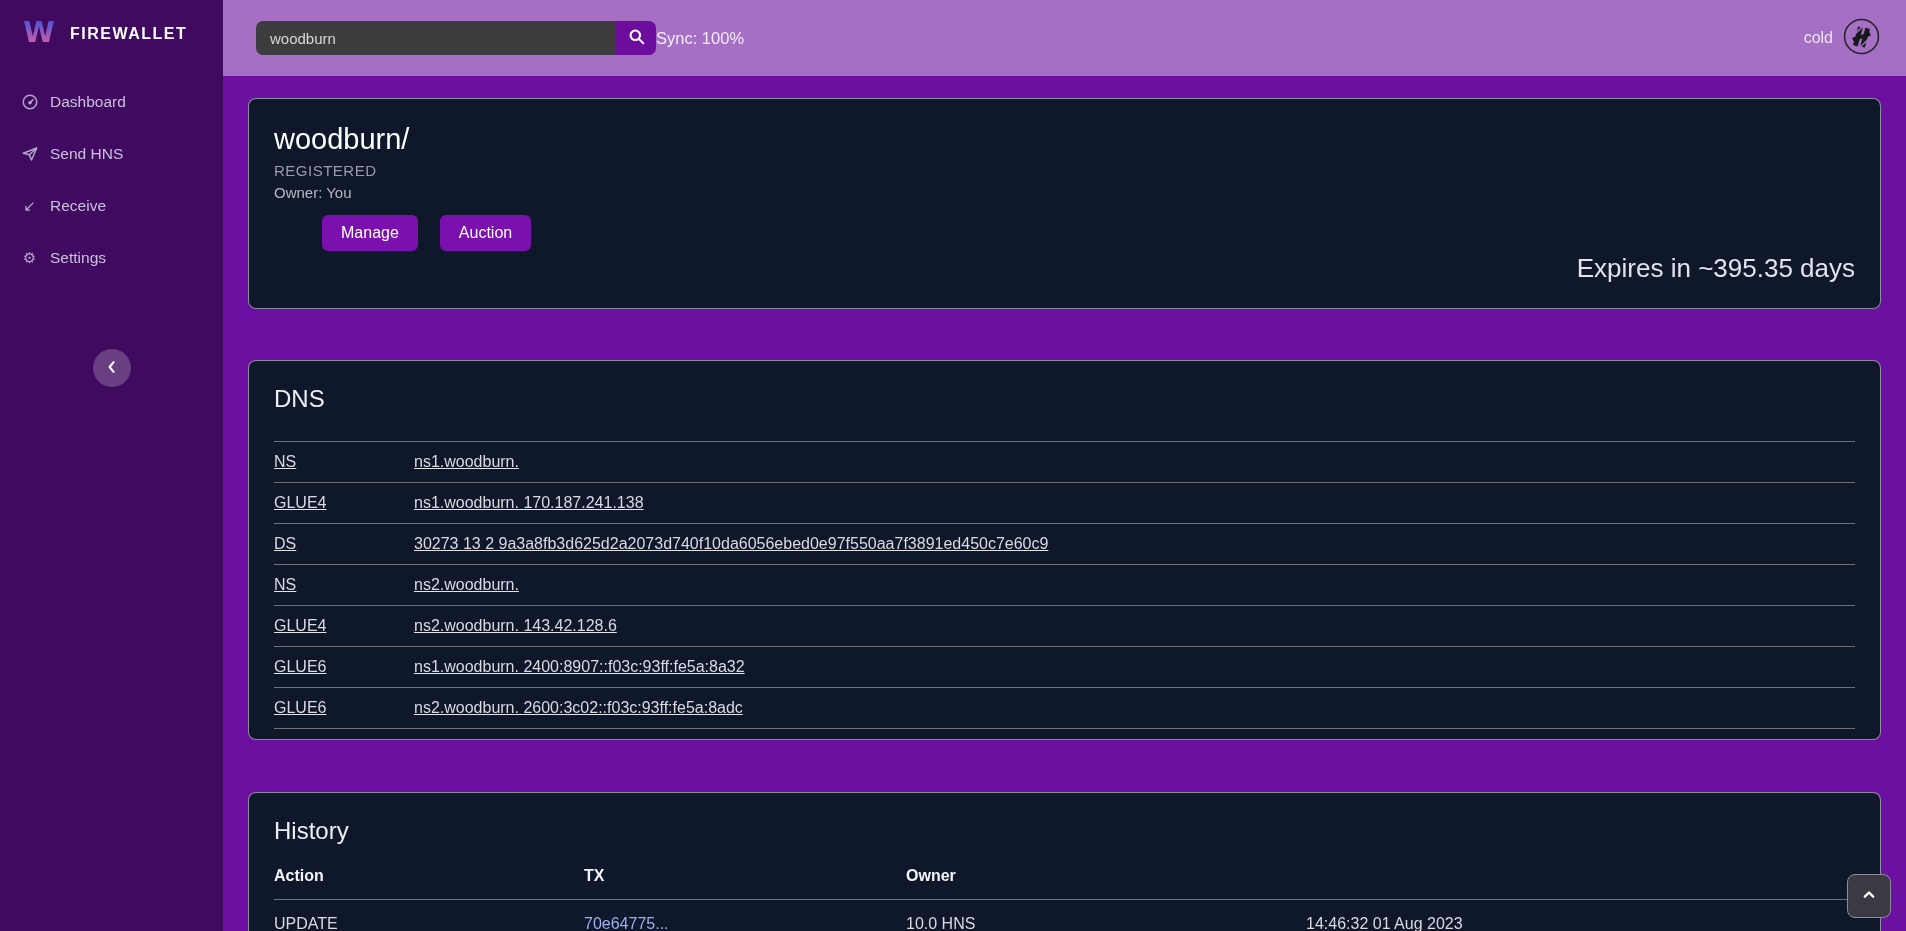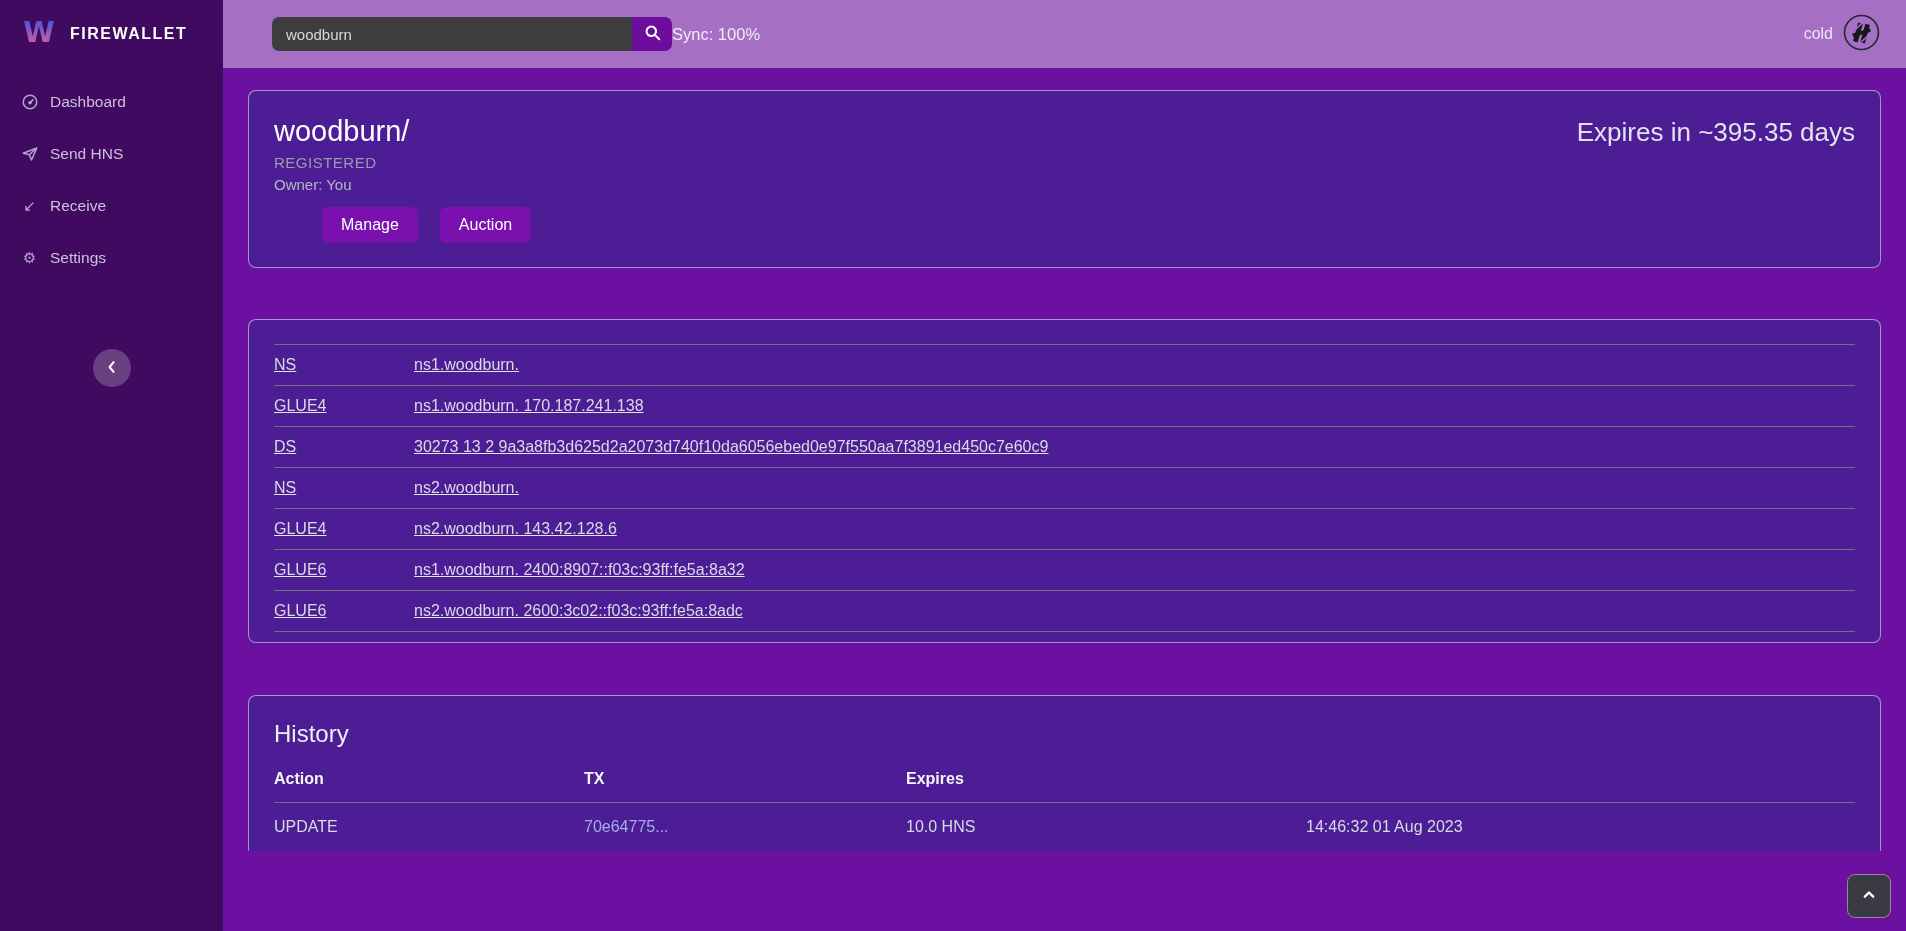--- a/index.html
+++ b/index.html
@@ -29,41 +29,41 @@
   .glyph-icon { font-size:15px; line-height:1; color:#b5a4cc; }
   .collapse-btn {
     position:absolute; left: 93px; top: 349px;
     width: 38px; height: 38px; border-radius: 50%;
     background: rgba(255,255,255,0.22); border:none;
     display:flex; align-items:center; justify-content:center; cursor:pointer;
   }
   
   .right-col { flex:1; display:flex; flex-direction:column; height: 931px; }
   .topbar {
-    height: 68px; background: #a570c4; flex-shrink:0;
-    display:flex; align-items:center; padding: 0 26px 0 49px;
+    height: 76px; background: #a570c4; flex-shrink:0;
+    display:flex; align-items:center; padding: 0 26px 0 33px;
   }
   .search-group { display:flex; align-items:stretch; height: 34px; }
   .search-input {
     width: 360px; background: #3d3d40; border: none; outline: none;
     border-radius: 7px 0 0 7px; color: #d8d8d8; font-size: 15px;
     padding: 0 14px; font-family: "Liberation Sans", sans-serif;
   }
   .search-btn {
     width: 40px; border:none; background:#6d0d9d; border-radius: 0 7px 7px 0;
     display:flex; align-items:center; justify-content:center; cursor:pointer;
   }
   .sync { flex:1; text-align:left; color:#f2ecf8; font-size: 16.5px; }
   .wallet-group { display:flex; align-items:center; gap: 10px; }
   .wallet-name { color:#ece4f4; font-size: 16px; }
   
   .main { flex:1; padding: 22px 25px 0 25px; overflow: hidden; }
   .card {
-    background: #4c1d95; border: 1px solid rgba(242,242,247,0.55);
-    border-radius: 8px; padding: 24px 25px; color: #e3e4ea;
+    background: #0f172a; border: 1px solid rgba(242,242,247,0.55);
+    border-radius: 8px; padding: 24px 25px; color: #e3e4ea; flex-direction: column;
   }
   
   .domain-card { display:flex; margin-bottom: 51px; min-height: 159px; }
   .domain-title { color:#ffffff; font-size: 29px; font-weight: 500; margin-bottom: 6px; }
   .domain-status { color:#9b9daa; font-size: 15px; letter-spacing: 0.5px; margin-bottom: 5px; }
   .domain-owner { color:#b6b8c2; font-size: 15px; margin-bottom: 14px; }
   .btn-row { display:flex; gap: 22px; padding-left: 48px; }
   .btn {
     background:#7a10ad; color:#ffffff; border:none; border-radius:6px;
     font-size: 16px; padding: 9px 19px; cursor:pointer;
@@ -190,20 +190,21 @@
         <div class="domain-owner">Owner: You</div>
         <div class="btn-row">
           <button class="btn">Manage</button>
           <button class="btn">Auction</button>
         </div>
       </div>
       <div class="expires">Expires in ~395.35 days</div>
     </section>
 
     <section class="card dns-card">
+      <div class="section-title">DNS</div>
       <div class="dns-table">
         <div class="dns-row">
           <div class="dns-type">NS</div>
           <div class="dns-value">ns1.woodburn.</div>
         </div>
         <div class="dns-row">
           <div class="dns-type">GLUE4</div>
           <div class="dns-value">ns1.woodburn. 170.187.241.138</div>
         </div>
         <div class="dns-row">
@@ -227,21 +228,21 @@
           <div class="dns-value">ns2.woodburn. 2600:3c02::f03c:93ff:fe5a:8adc</div>
         </div>
       </div>
     </section>
 
     <section class="card history-card">
       <div class="section-title" style="margin-bottom:0;">History</div>
       <div class="hist-header">
         <div class="col-action">Action</div>
         <div class="col-tx">TX</div>
-        <div class="col-amount">Expires</div>
+        <div class="col-amount">Owner</div>
       </div>
       <div class="hist-row">
         <div class="col-action">UPDATE</div>
         <div class="col-tx"><a class="tx-link">70e64775...</a></div>
         <div class="col-amount">10.0 HNS</div>
         <div class="col-time">14:46:32 01 Aug 2023</div>
       </div>
 
     </section>
 

